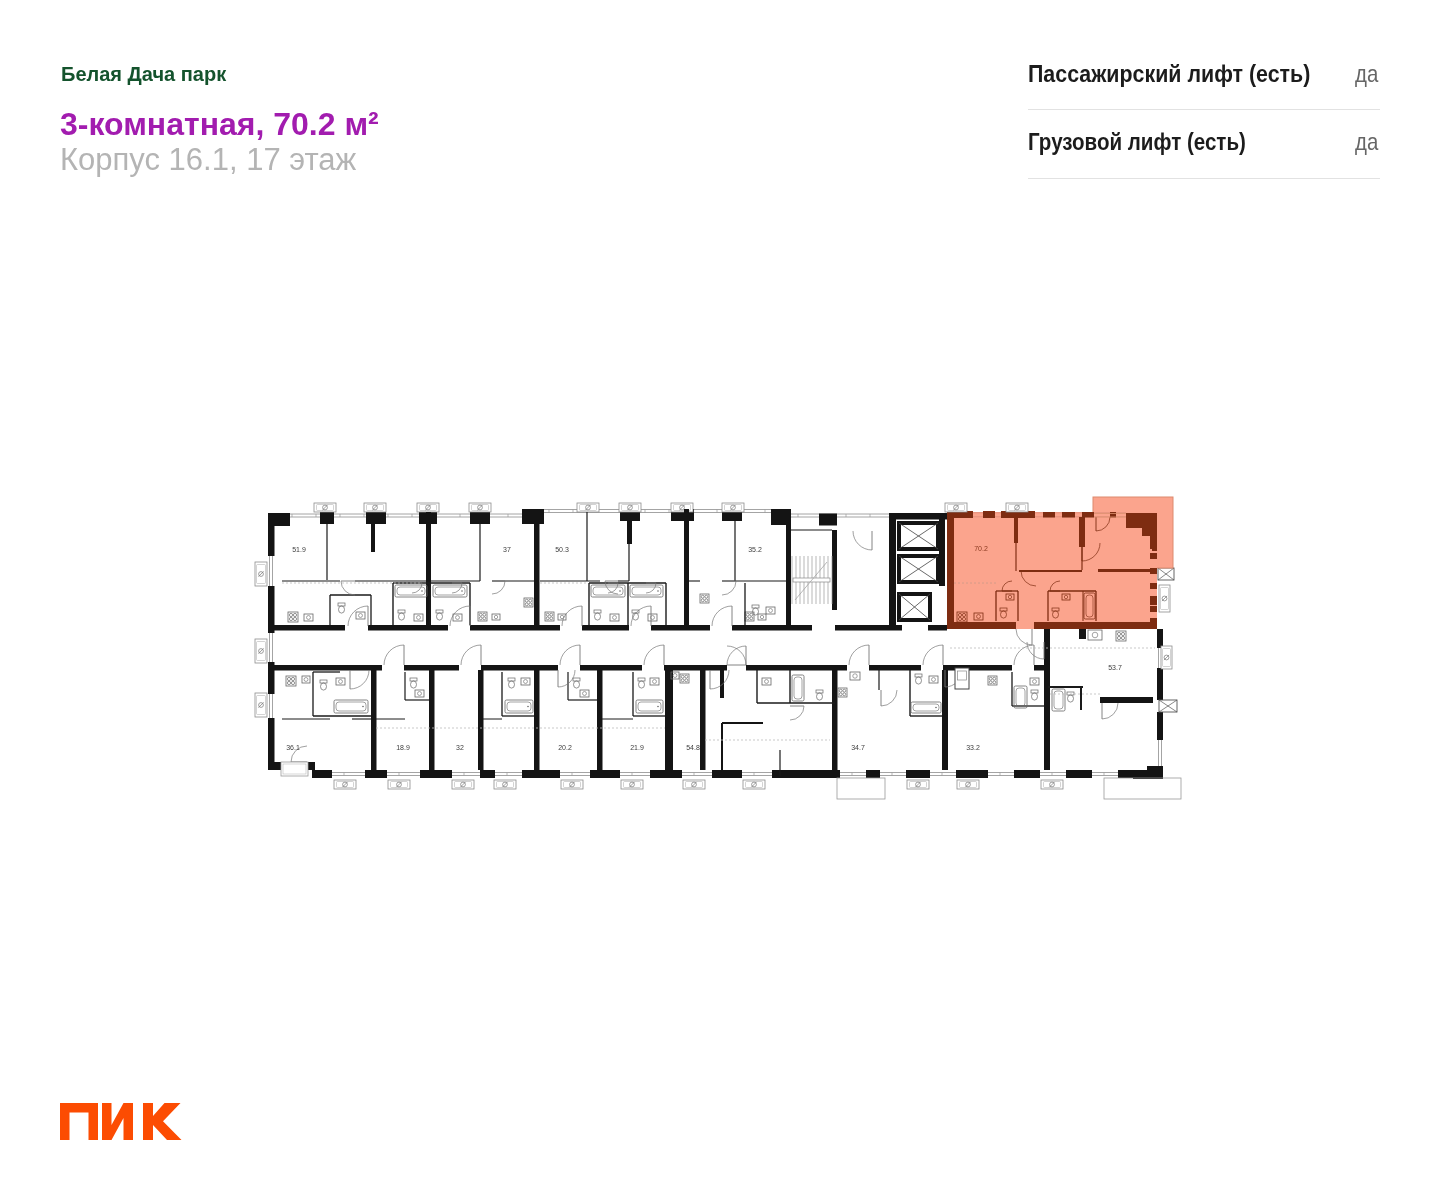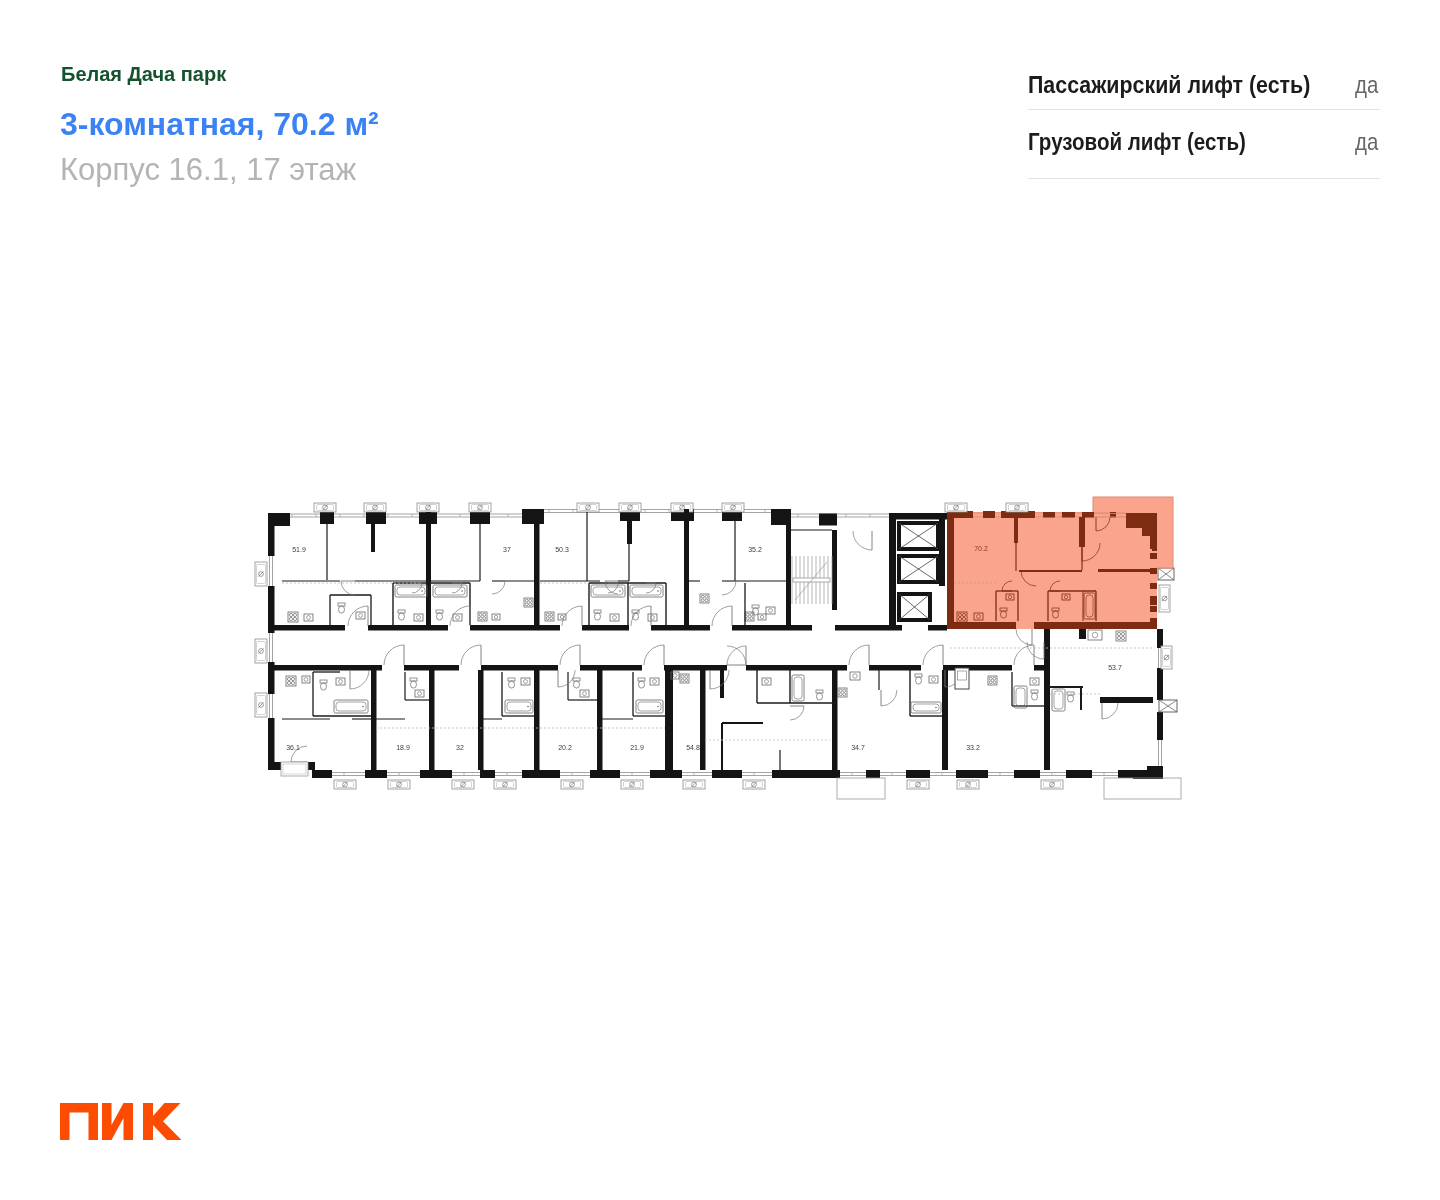--- a/index.html
+++ b/index.html
@@ -1,38 +1,38 @@
 <!DOCTYPE html>
 <html lang="ru"><head>
 <meta charset="utf-8">
 <title>Белая Дача парк — 3-комнатная, 70.2 м²</title>
 <style>
   html,body { margin:0; padding:0; }
   body { width:1440px; height:1200px; background:#ffffff; font-family:"Liberation Sans", sans-serif; position:relative; overflow:hidden; }
   .proj { position:absolute; left:61px; top:63px; font-size:20px; font-weight:bold; color:#14532d; }
-  .title { position:absolute; left:60px; top:106px; font-size:32px; font-weight:bold; color:#3b82f6; }
-  .sub { position:absolute; left:60px; top:142px; font-size:31px; color:#b4b4b4;margin-top:10px; }
+  .title { position:absolute; left:60px; top:106px; font-size:32px; font-weight:bold; color:#a21caf; }
+  .sub { position:absolute; left:60px; top:142px; font-size:31px; color:#b4b4b4; }
   .info { position:absolute; left:1028px; top:0; width:352px; }
   .inforow { position:absolute; left:0; width:352px; }
   .inforow .lbl { display:inline-block; font-size:24px; font-weight:bold; color:#1c1c1c; white-space:nowrap; transform-origin:left top; }
   .inforow .val { position:absolute; right:2px; top:0; font-size:24px; color:#666; font-weight:normal; display:inline-block; transform:scaleX(0.85); transform-origin:right top; }
   .sep { position:absolute; left:0; width:352px; border-bottom:1px solid #e2e2e2; }
 </style>
 </head>
 <body>
 
 <div class="proj">Белая Дача парк</div>
 
 <div class="title">3-комнатная, 70.2 м²</div>
 
 <div class="sub">Корпус 16.1, 17 этаж</div>
 
 <div class="info">
 
-  <div class="inforow" style="top:71px;"><span class="lbl" style="transform:scaleX(0.891);">Пассажирский лифт (есть)</span><span class="val">да</span></div>
+  <div class="inforow" style="top:60px;"><span class="lbl" style="transform:scaleX(0.891);">Пассажирский лифт (есть)</span><span class="val">да</span></div>
 
   <div class="sep" style="top:109px;"></div>
 
   <div class="inforow" style="top:128px;"><span class="lbl" style="transform:scaleX(0.856);">Грузовой лифт (есть)</span><span class="val">да</span></div>
 
   <div class="sep" style="top:178px;"></div>
 </div>
 
 <svg width="1440" height="1200" viewBox="0 0 1440 1200" style="position:absolute;left:0;top:0;">
 

